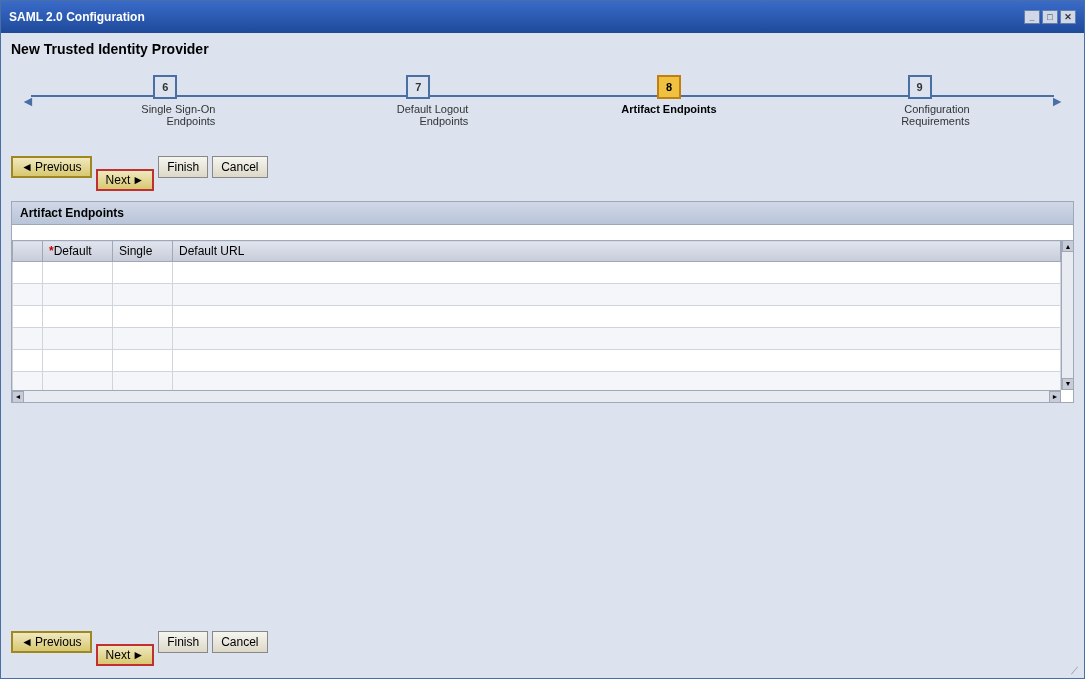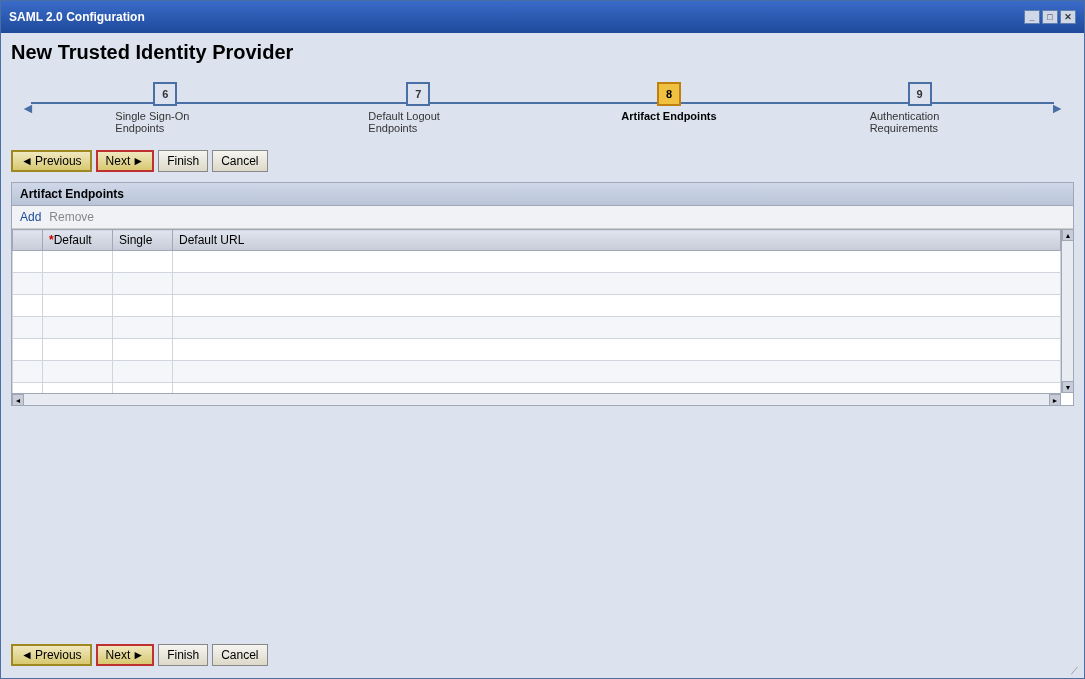--- a/index.html
+++ b/index.html
@@ -55,21 +55,21 @@
     .page-content {
       flex: 1;
       background: #dce3ef;
       padding: 8px 10px;
       display: flex;
       flex-direction: column;
       gap: 6px;
     }
 
     .page-title {
-      font-size: 20px;
+      font-size: 14px;
       font-weight: bold;
       color: #000;
       margin-bottom: 4px;
     }
 
     
     .wizard-steps {
       background: #dce3ef;
       padding: 8px 10px 6px 10px;
       display: flex;
@@ -133,21 +133,21 @@
 
     .step-number.active {
       background: #f0c040;
       border-color: #c08010;
       color: #000;
     }
 
     .step-label {
       font-size: 11px;
       color: #333;
-      text-align: left;
+      text-align: right;
       max-width: 100px;
     }
 
     .step-label.active {
       font-weight: bold;
       color: #000;
     }
 
     
     .toolbar {
@@ -171,20 +171,21 @@
     }
 
     .btn.nav-btn {
       background: linear-gradient(to bottom, #f0e8c0, #d8c870);
       border: 2px solid #a08820;
     }
 
     .btn.nav-btn-active {
       background: linear-gradient(to bottom, #f0e8c0, #d8c870);
       border: 2px solid #c03030;
+      margin-top: 26px;
     }
 
     
     .main-panel {
       flex: 1;
       background: white;
       border: 1px solid #a0a8b8;
       display: flex;
       flex-direction: column;
     }
@@ -218,20 +219,21 @@
     .panel-toolbar-btn.disabled {
       color: #888;
       cursor: default;
     }
 
     
     .data-table {
       flex: 1;
       overflow: hidden;
       position: relative;
+      margin-top: 15px;
     }
 
     .table-scroll-container {
       position: absolute;
       top: 0; left: 0; right: 12px; bottom: 0;
       overflow: hidden;
     }
 
     .scrollbar-right {
       position: absolute;
@@ -357,21 +359,21 @@
         <div class="step">
           <div class="step-number">7</div>
           <div class="step-label">Default Logout Endpoints</div>
         </div>
         <div class="step">
           <div class="step-number active">8</div>
           <div class="step-label active">Artifact Endpoints</div>
         </div>
         <div class="step">
           <div class="step-number">9</div>
-          <div class="step-label">Authentication Requirements</div>
+          <div class="step-label">Configuration Requirements</div>
         </div>
       </div>
       <span class="wizard-arrow-right">►</span>
     </div>
 
     <div class="toolbar">
       <button class="btn nav-btn">
         <span>◄</span>
         <span>Previous</span>
       </button>
@@ -382,24 +384,20 @@
       <button class="btn">
         <span>Finish</span>
       </button>
       <button class="btn">
         <span>Cancel</span>
       </button>
     </div>
 
     <div class="main-panel">
       <div class="panel-header">Artifact Endpoints</div>
-      <div class="panel-toolbar">
-        <button class="panel-toolbar-btn">Add</button>
-        <button class="panel-toolbar-btn disabled">Remove</button>
-      </div>
       <div class="data-table">
         <div class="table-scroll-container">
           <table>
             <thead>
               <tr>
                 <th class="col-selector"></th>
                 <th class="col-default">
                   <span class="required">*</span><span>Default</span>
                 </th>
                 <th class="col-index">Single</th>

